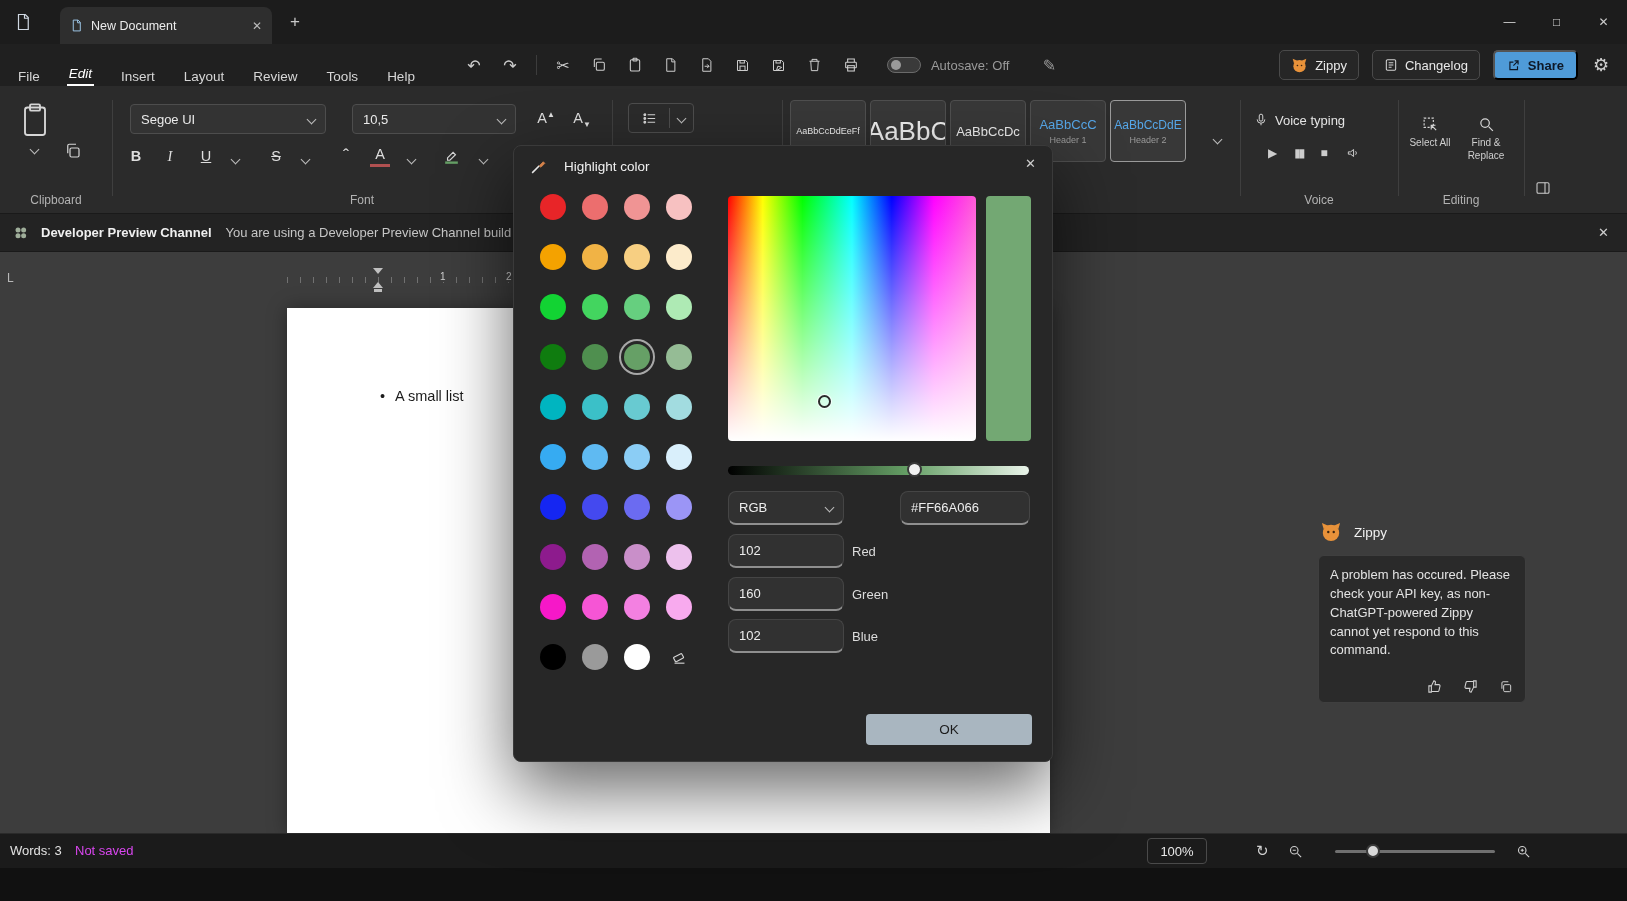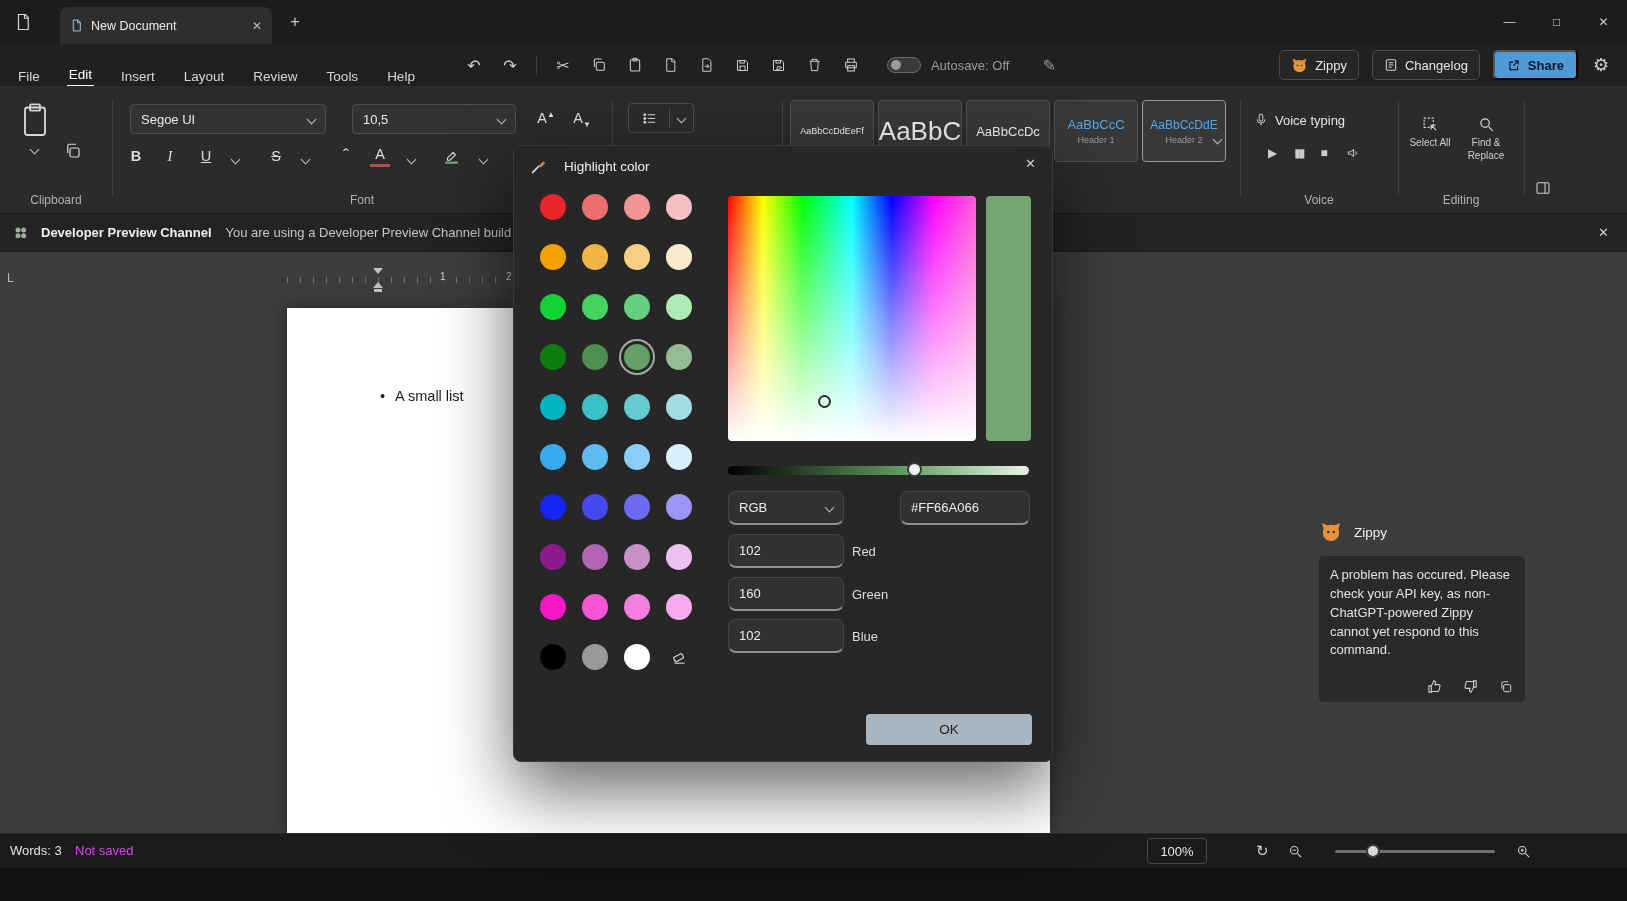--- a/index.html
+++ b/index.html
@@ -17,40 +17,40 @@
   .tab { position:absolute; left:60px; top:7px; width:212px; height:37px; background:#2e2e2e; border-radius:8px 8px 0 0; display:flex; align-items:center; padding:0 10px; gap:8px; }
   .tab-title { font-size:12.5px; color:#ececec; flex:1; }
   .tab-close { font-size:12px; color:#bbb; cursor:default; }
   .newtab { position:absolute; left:290px; top:12px; font-size:17px; color:#c8c8c8; }
   .wincontrols { position:absolute; right:0; top:0; height:44px; display:flex; }
   .wincontrols span { width:47px; height:44px; display:flex; align-items:center; justify-content:center; font-size:12px; color:#cfcfcf; }
 
   
   .menubar { position:absolute; left:0; top:44px; width:1627px; height:42px; background:#202020; display:flex; align-items:center; padding-left:16px; font-size:13.5px; }
   .menu-item { color:#d6d6d6; margin-right:25px; padding:3px 2px;margin-top:22px; }
-  .menu-item.active { color:#fff; border-bottom:4px solid #ffffff; }
+  .menu-item.active { color:#fff; border-bottom:6px solid #ffffff;font-style:italic; }
   .tb-icons { display:flex; align-items:center; gap:16px; margin-left:22px; }
   .tbic { color:#cdcdcd; font-size:16px; width:20px; display:inline-flex; justify-content:center; }
   .vdiv { width:1px; height:20px; background:#3c3c3c; }
   .toggle { width:34px; height:16px; border-radius:8px; background:#3a3a3a; border:1px solid #6a6a6a; position:relative; margin-left:26px; }
   .toggle .knob { position:absolute; left:3px; top:2px; width:10px; height:10px; border-radius:50%; background:#9a9a9a; }
   .autosave { color:#9a9a9a; font-size:13px; margin-left:10px; }
   .right-cluster { margin-left:auto; display:flex; align-items:center; gap:13px; padding-right:16px; }
   .pill-btn { height:30px; border:1px solid #4a4a4a; border-radius:5px; background:#262626; display:flex; align-items:center; gap:7px; padding:0 11px; font-size:13px; color:#e8e8e8; }
   .share-btn { height:30px; border-radius:5px; background:#4f9bd8; display:flex; align-items:center; gap:7px; padding:0 12px; font-size:13px; color:#0e1826; font-weight:bold; }
 
   
   .ribbon { position:absolute; left:0; top:86px; width:1627px; height:128px; background:#2b2b2b; border-bottom:1px solid #1a1a1a; }
   .grp { position:absolute; top:0; height:128px; }
   .grp-label { position:absolute; bottom:7px; left:0; width:100%; text-align:center; font-size:12px; color:#b2b2b2; }
   .rdiv { position:absolute; top:14px; width:1px; height:96px; background:#3f3f3f; }
   .select { background:#333; border:1px solid #4d4d4d; border-radius:4px; display:flex; align-items:center; padding:0 10px; font-size:13px; color:#eaeaea; }
   .select .chev { margin-left:auto; }
   .fmt { font-size:14.5px; color:#dedede; width:20px; text-align:center; }
-  .style-card { width:84px; height:62px; background:#383838; border:1px solid #4f4f4f; border-radius:4px; overflow:hidden; display:flex; flex-direction:column; align-items:center; justify-content:center; gap:3px; }
+  .style-card { width:76px; height:62px; background:#383838; border:1px solid #4f4f4f; border-radius:4px; overflow:hidden; display:flex; flex-direction:column; align-items:center; justify-content:center; gap:3px; }
   .style-card.hl { border-color:#9a9a9a; }
   .style-prev { color:#ededed; white-space:nowrap; }
   .style-cap { font-size:9px; color:#9a9a9a; }
   .mini-btn-col { width:52px; display:flex; flex-direction:column; align-items:center; gap:4px; color:#d0d0d0; }
   .mini-txt { font-size:10px; text-align:center; line-height:1.25; color:#cfcfcf; }
 
   
   .banner { position:absolute; left:0; top:214px; width:1627px; height:38px; background:#232323; display:flex; align-items:center; border-bottom:1px solid #1a1a1a; }
   .banner-title { font-weight:bold; font-size:13px; color:#f0f0f0; margin-left:13px; }
   .banner-msg { font-size:13px; color:#c6c6c6; margin-left:14px; }

